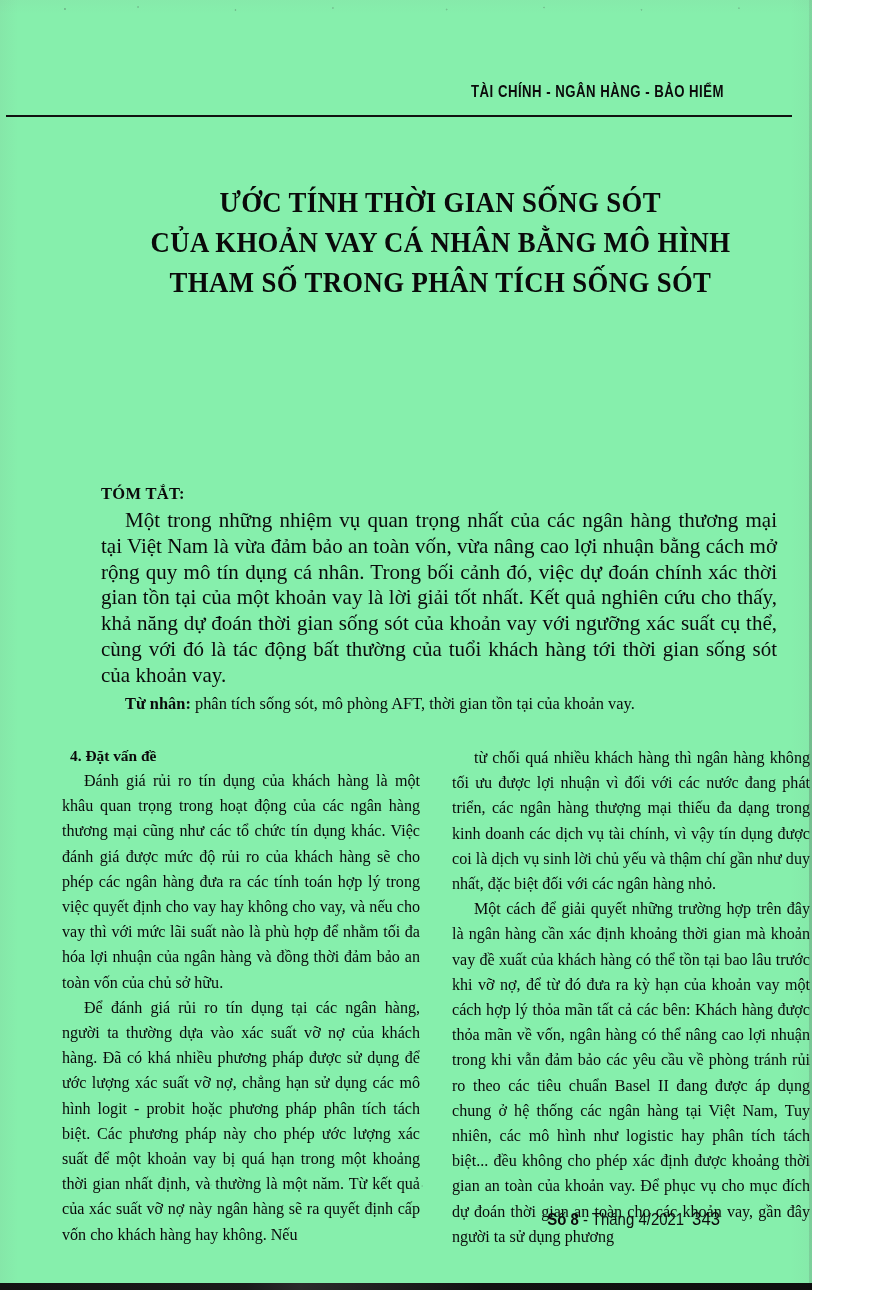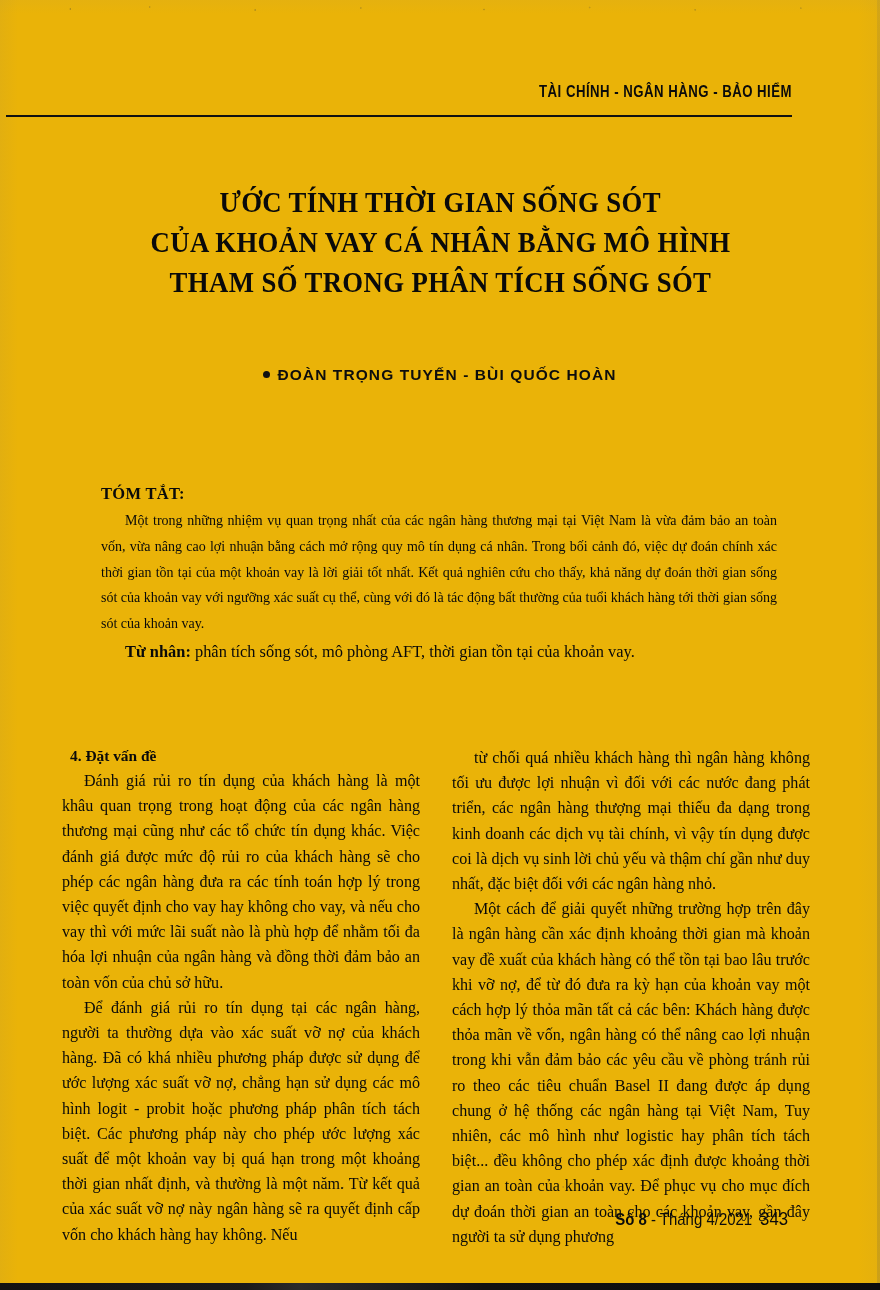--- a/index.html
+++ b/index.html
@@ -5,24 +5,24 @@
   html, body {
     margin: 0;
     padding: 0;
     background: #ffffff;
   }
   body {
     font-family: "Liberation Serif", "DejaVu Serif", serif;
   }
   #page {
     position: relative;
-    width: 880px;
+    width: 812px;
     height: 1290px;
     overflow: hidden;
-    background: #eab308;
+    background: #86efac;
     color: #0a0a0a;
   }
   
   #scan-tint {
     position: absolute;
     inset: 0;
     background:
       linear-gradient(90deg, rgba(120,120,120,0.07) 0px, rgba(255,255,255,0) 18px),
       linear-gradient(270deg, rgba(120,120,120,0.05) 0px, rgba(255,255,255,0) 22px),
       linear-gradient(180deg, rgba(140,140,140,0.05) 0px, rgba(255,255,255,0) 14px);
@@ -146,21 +146,21 @@
     top: 484px;
     width: 676px;
   }
   #abstract-heading {
     font-weight: 700;
     font-size: 16.5px;
     letter-spacing: 0.3px;
     margin-bottom: 4px;
   }
   #abstract-body {
-    font-size: 14px;
+    font-size: 21px;
     line-height: 25.8px;
     text-align: justify;
     text-justify: inter-word;
     text-indent: 24px;
     margin: 0;
   }
   #keywords-line {
     font-size: 16.4px;
     line-height: 25.8px;
     text-align: justify;
@@ -227,23 +227,20 @@
 
   <div id="running-head">TÀI CHÍNH - NGÂN HÀNG - BẢO HIỂM</div>
   <div id="header-rule"></div>
 
   <div id="title-block">
     <div class="title-line" style="display: inline-block; transform: scaleX(0.9075); transform-origin: 50% 50%;">ƯỚC TÍNH THỜI GIAN SỐNG SÓT</div>
     <div class="title-line" style="display: inline-block; transform: scaleX(0.9075); transform-origin: 50% 50%;">CỦA KHOẢN VAY CÁ NHÂN BẰNG MÔ HÌNH</div>
     <div class="title-line" style="display: inline-block; transform: scaleX(0.9075); transform-origin: 50% 50%;">THAM SỐ TRONG PHÂN TÍCH SỐNG SÓT</div>
   </div>
 
-  <div id="authors">
-    <span id="author-bullet"></span><span>ĐOÀN TRỌNG TUYẾN - BÙI QUỐC HOÀN</span>
-  </div>
 
   <div id="abstract-block">
     <div id="abstract-heading">TÓM TẮT:</div>
     <p id="abstract-body">Một trong những nhiệm vụ quan trọng nhất của các ngân hàng thương mại tại Việt Nam là vừa đảm bảo an toàn vốn, vừa nâng cao lợi nhuận bằng cách mở rộng quy mô tín dụng cá nhân. Trong bối cảnh đó, việc dự đoán chính xác thời gian tồn tại của một khoản vay là lời giải tốt nhất. Kết quả nghiên cứu cho thấy, khả năng dự đoán thời gian sống sót của khoản vay với ngưỡng xác suất cụ thể, cùng với đó là tác động bất thường của tuổi khách hàng tới thời gian sống sót của khoản vay.</p>
     <p id="keywords-line"><span id="keywords-label">Từ nhân:</span><span> phân tích sống sót, mô phòng AFT, thời gian tồn tại của khoản vay.</span></p>
   </div>
 
   <div id="col-left">
     <div class="section-heading">4. Đặt vấn đề</div>
     <p class="body-para">Đánh giá rủi ro tín dụng của khách hàng là một khâu quan trọng trong hoạt động của các ngân hàng thương mại cũng như các tổ chức tín dụng khác. Việc đánh giá được mức độ rủi ro của khách hàng sẽ cho phép các ngân hàng đưa ra các tính toán hợp lý trong việc quyết định cho vay hay không cho vay, và nếu cho vay thì với mức lãi suất nào là phù hợp để nhằm tối đa hóa lợi nhuận của ngân hàng và đồng thời đảm bảo an toàn vốn của chủ sở hữu.</p>

